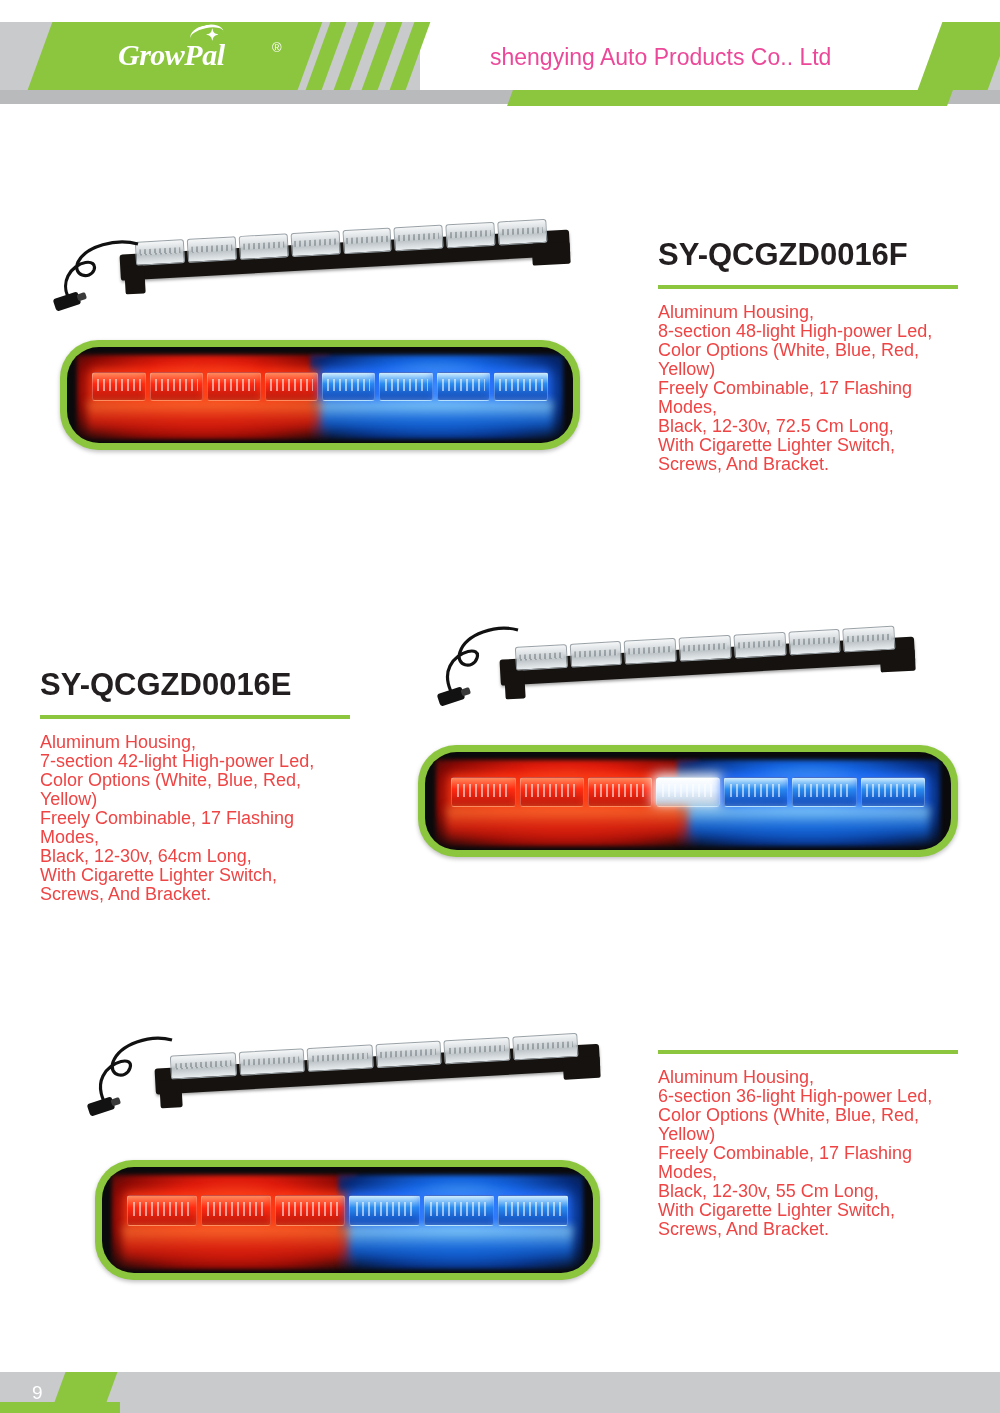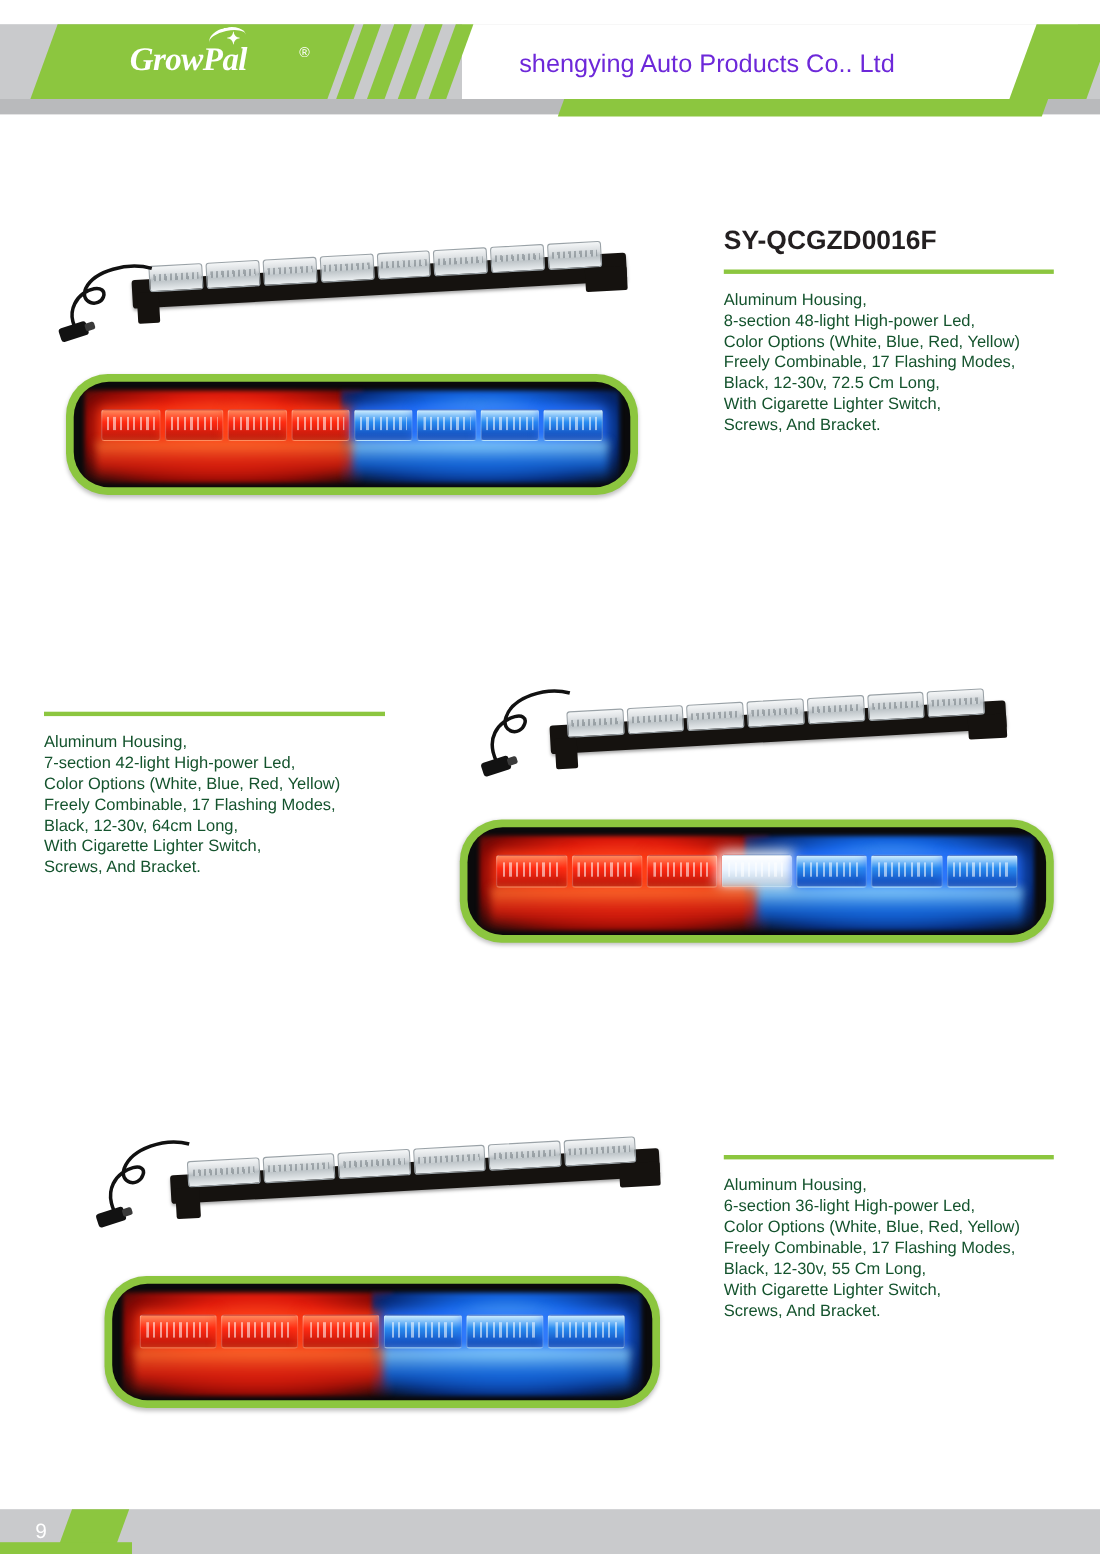--- a/index.html
+++ b/index.html
@@ -94,47 +94,48 @@
     font-style: normal;
   }
   .logo-reg {
     position: absolute;
     left: 272px; top: 40px;
     font-size: 13px;
     color: #ffffff;
   }
   .company-name {
     position: absolute;
-    left: 472px; top: 44px;
+    left: 490px; top: 44px;
     font-size: 23px;
-    color: #6d28d9;
+    color: #ec4899;
     font-family: "Liberation Sans", sans-serif;
   }
 
   
   .product { position: absolute; }
 
   .prod-title {
-    font-size: 24px;
+    font-size: 31px;
     font-weight: bold;
     color: #231f20;
     font-family: "Liberation Sans", sans-serif;
     letter-spacing: 0px;
     white-space: nowrap;
+    margin-top: 32px;
   }
   .title-rule {
     height: 4px;
     background: #8cc63f;
     margin-top: 12px;
   }
   .prod-desc {
     margin-top: 14px;
-    font-size: 15px;
+    font-size: 18px;
     line-height: 19px;
-    color: #14532d;
+    color: #ef4444;
   }
 
   
   .barA {
     position: absolute;
     transform: rotate(-3.2deg);
   }
   .barA .body {
     position: absolute;
     background: #15120f;
@@ -354,20 +355,21 @@
       <div class="lit-seg blue"></div>
     </div>
     <div class="lit-spill">
       <div class="half-r"></div>
       <div class="half-b"></div>
     </div>
   </div>
 </div>
 
 <div class="product" style="left:40px; top:635px; width:310px;">
+  <div class="prod-title">SY-QCGZD0016E</div>
   <div class="title-rule"></div>
   <div class="prod-desc" style="white-space:pre-line;">Aluminum Housing,
 7-section 42-light High-power Led,
 Color Options (White, Blue, Red, Yellow)
 Freely Combinable, 17 Flashing Modes,
 Black, 12-30v, 64cm Long,
 With Cigarette Lighter Switch,
 Screws, And Bracket.</div>
 </div>
 

